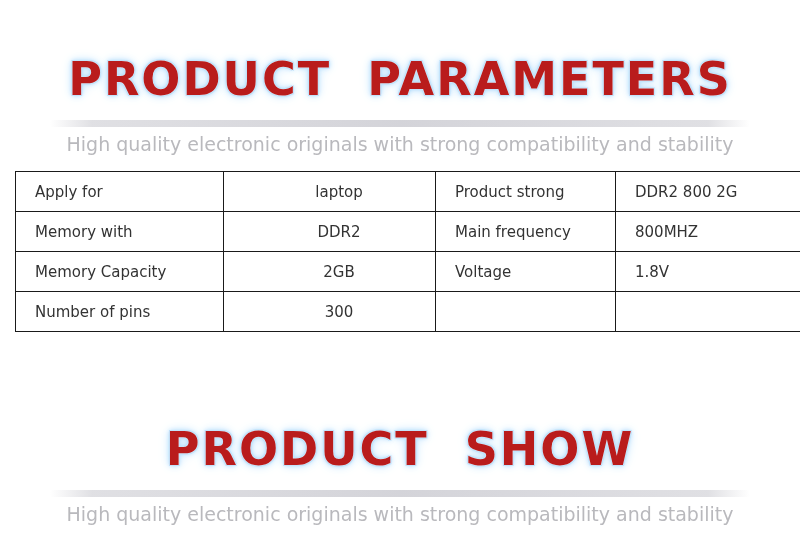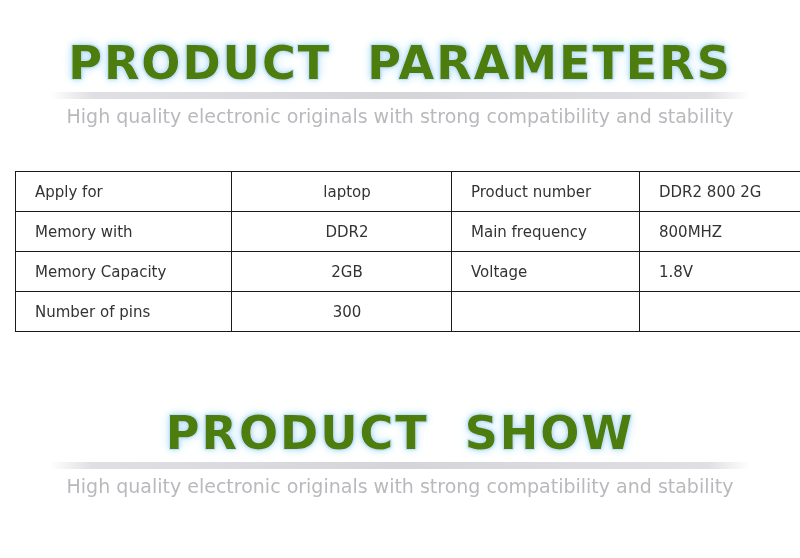--- a/index.html
+++ b/index.html
@@ -29,23 +29,23 @@
     width: 800px;
     text-align: center;
   }
 
   .banner-title {
     font-family: "DejaVu Sans", sans-serif;
     font-weight: bold;
     font-size: 46px;
     line-height: 50px;
     letter-spacing: 2px;
-    color: #4d7c0f;
+    color: #b91c1c;
     white-space: pre;
-    margin: 0;
+    margin: 16px;
     text-shadow:
        0 0 1px #ffffff,
        1px 1px 0 #bfe2fb,
       -1px 1px 0 #bfe2fb,
        1px -1px 0 #bfe2fb,
       -1px -1px 0 #bfe2fb,
        0 0 4px #9fd4fa,
        0 0 9px #cbe8fc,
        0 0 14px #e2f2fe;
   }
@@ -84,21 +84,21 @@
     left: 15px;
     top: 171px;
     width: 770px;
     border-collapse: collapse;
     table-layout: fixed;
     background: #ffffff;
   }
   .spec-table td {
     border: 1px solid #1a1a1a;
     height: 39px;
-    padding: 0 8px 0 19px;
+    padding: 0 0 0 19px;
     font-family: "DejaVu Sans", sans-serif;
     font-size: 15px;
     color: #333333;
     vertical-align: middle;
     overflow: hidden;
     white-space: nowrap;
   }
   .col-k1 { width: 188px; }
   .col-v1 { width: 192px; text-align: center; }
   .col-k2 { width: 160px; }
@@ -115,21 +115,21 @@
     <div class="banner-title">PRODUCT  PARAMETERS</div>
     <div class="banner-divider"></div>
     <div class="banner-subtitle">High quality electronic originals with strong compatibility and stability</div>
   </div>
 
   <table class="spec-table">
     <tbody>
       <tr>
         <td class="col-k1">Apply for</td>
         <td class="col-v1">laptop</td>
-        <td class="col-k2">Product number</td>
+        <td class="col-k2">Product strong</td>
         <td class="col-v2">DDR2 800 2G</td>
       </tr>
       <tr>
         <td class="col-k1">Memory with</td>
         <td class="col-v1">DDR2</td>
         <td class="col-k2">Main frequency</td>
         <td class="col-v2">800MHZ</td>
       </tr>
       <tr>
         <td class="col-k1">Memory Capacity</td>

